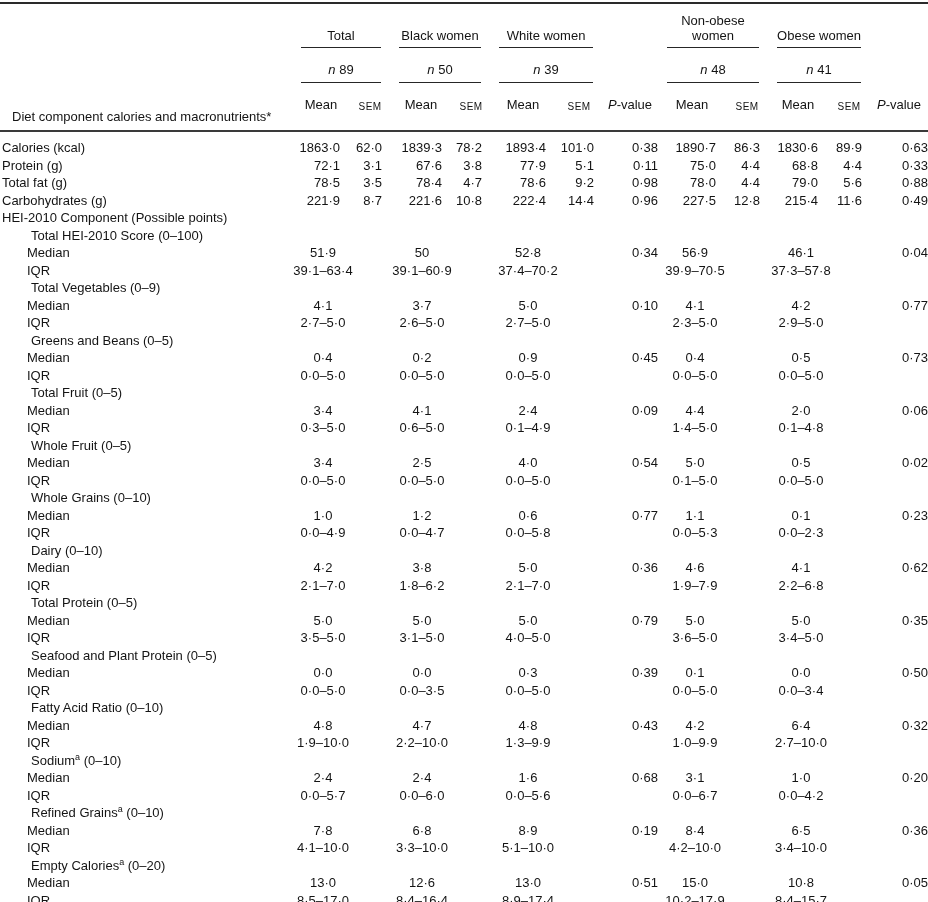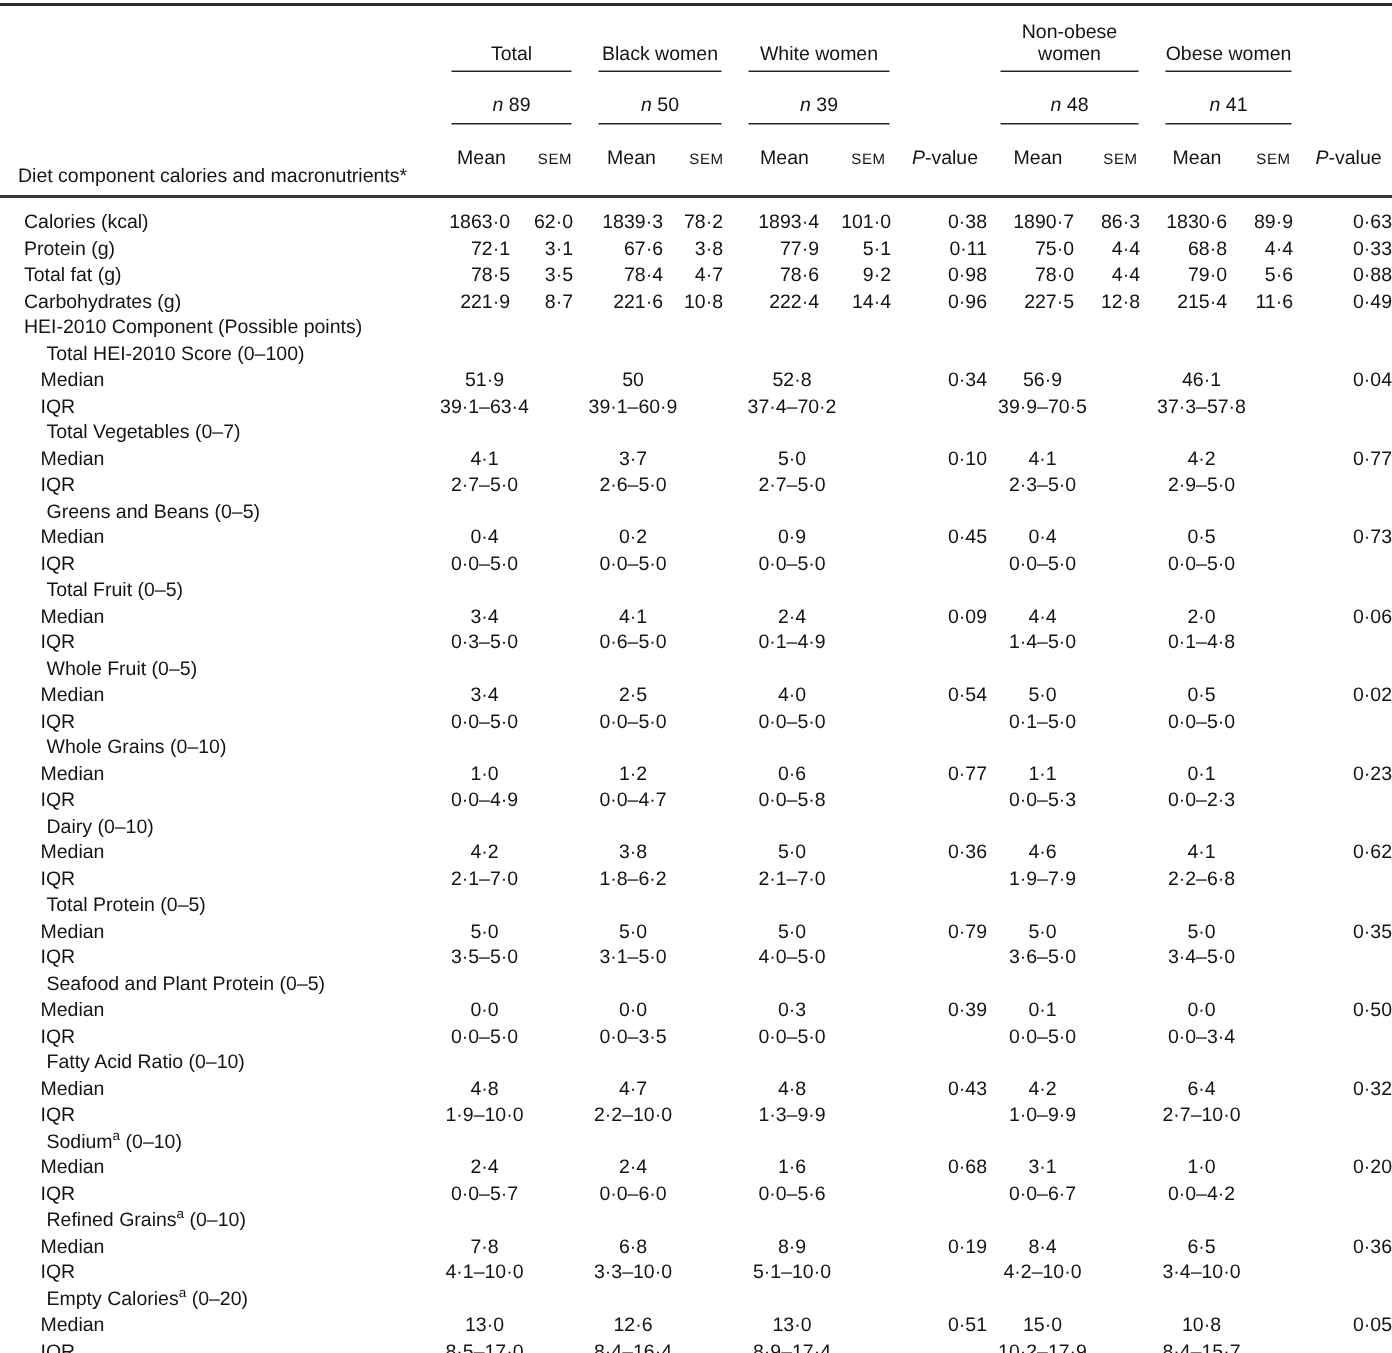--- a/index.html
+++ b/index.html
@@ -12,21 +12,21 @@
   .grp-name{border-bottom:1.5px solid #262626;margin:4px 9px;padding:2px 0 4px 0;line-height:15px;}
   .grp-n{border-bottom:1.5px solid #262626;margin:0 9px;padding:6px 0 5px 0;}
   tr.hrow1 th{height:48px;}
   tr.hrow2 th{height:31px;}
   tr.hrow3 th{height:29px;padding-bottom:18px;}
   .hsep{border-bottom:2.5px solid #3a3a3a;}
   .sem-hdr{font-size:10px;letter-spacing:.4px;}
   tbody td{height:17.5px;padding:0;line-height:17.5px;}
   tbody tr:first-child td{padding-top:7px;}
   tbody tr:last-child td{padding-bottom:4px;}
-  td.lbl{text-align:left;white-space:nowrap;padding-left:16px;}
+  td.lbl{text-align:left;white-space:nowrap;padding-left:2px;}
   td.lbl.ind1{padding-left:31px;}
   td.lbl.ind2{padding-left:27px;}
   td.num{text-align:right;padding-right:10px;white-space:nowrap;}
   td.num.sem{padding-right:8px;}
   td.pv{text-align:right;white-space:nowrap;}
   td.stat{text-align:center;padding-right:36px;white-space:nowrap;}
   sup{font-size:9px;vertical-align:super;line-height:0;}
   i{font-style:italic;}
 </style>
 </head>
@@ -185,21 +185,21 @@
           <td class="lbl ind2">IQR</td>
           <td class="stat" colspan="2">39·1–63·4</td>
           <td class="stat" colspan="2">39·1–60·9</td>
           <td class="stat" colspan="2">37·4–70·2</td>
           <td class="pv"></td>
           <td class="stat" colspan="2">39·9–70·5</td>
           <td class="stat" colspan="2">37·3–57·8</td>
           <td class="pv"></td>
         </tr>
         <tr>
-          <td class="lbl ind1" colspan="13">Total Vegetables (0–7)</td>
+          <td class="lbl ind1" colspan="13">Total Vegetables (0–9)</td>
         </tr>
         <tr>
           <td class="lbl ind2">Median</td>
           <td class="stat" colspan="2">4·1</td>
           <td class="stat" colspan="2">3·7</td>
           <td class="stat" colspan="2">5·0</td>
           <td class="pv">0·10</td>
           <td class="stat" colspan="2">4·1</td>
           <td class="stat" colspan="2">4·2</td>
           <td class="pv">0·77</td>

